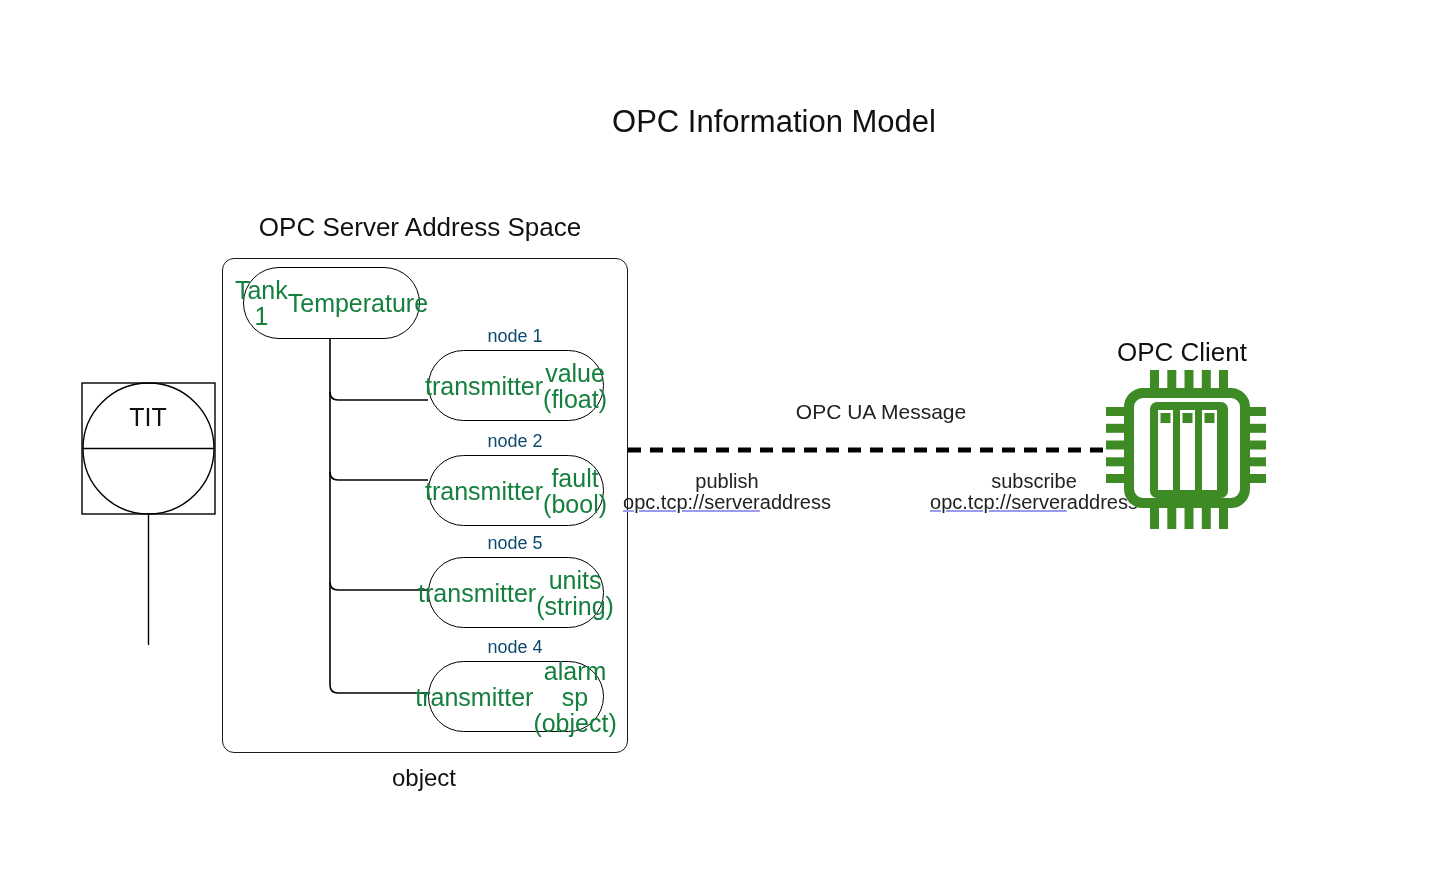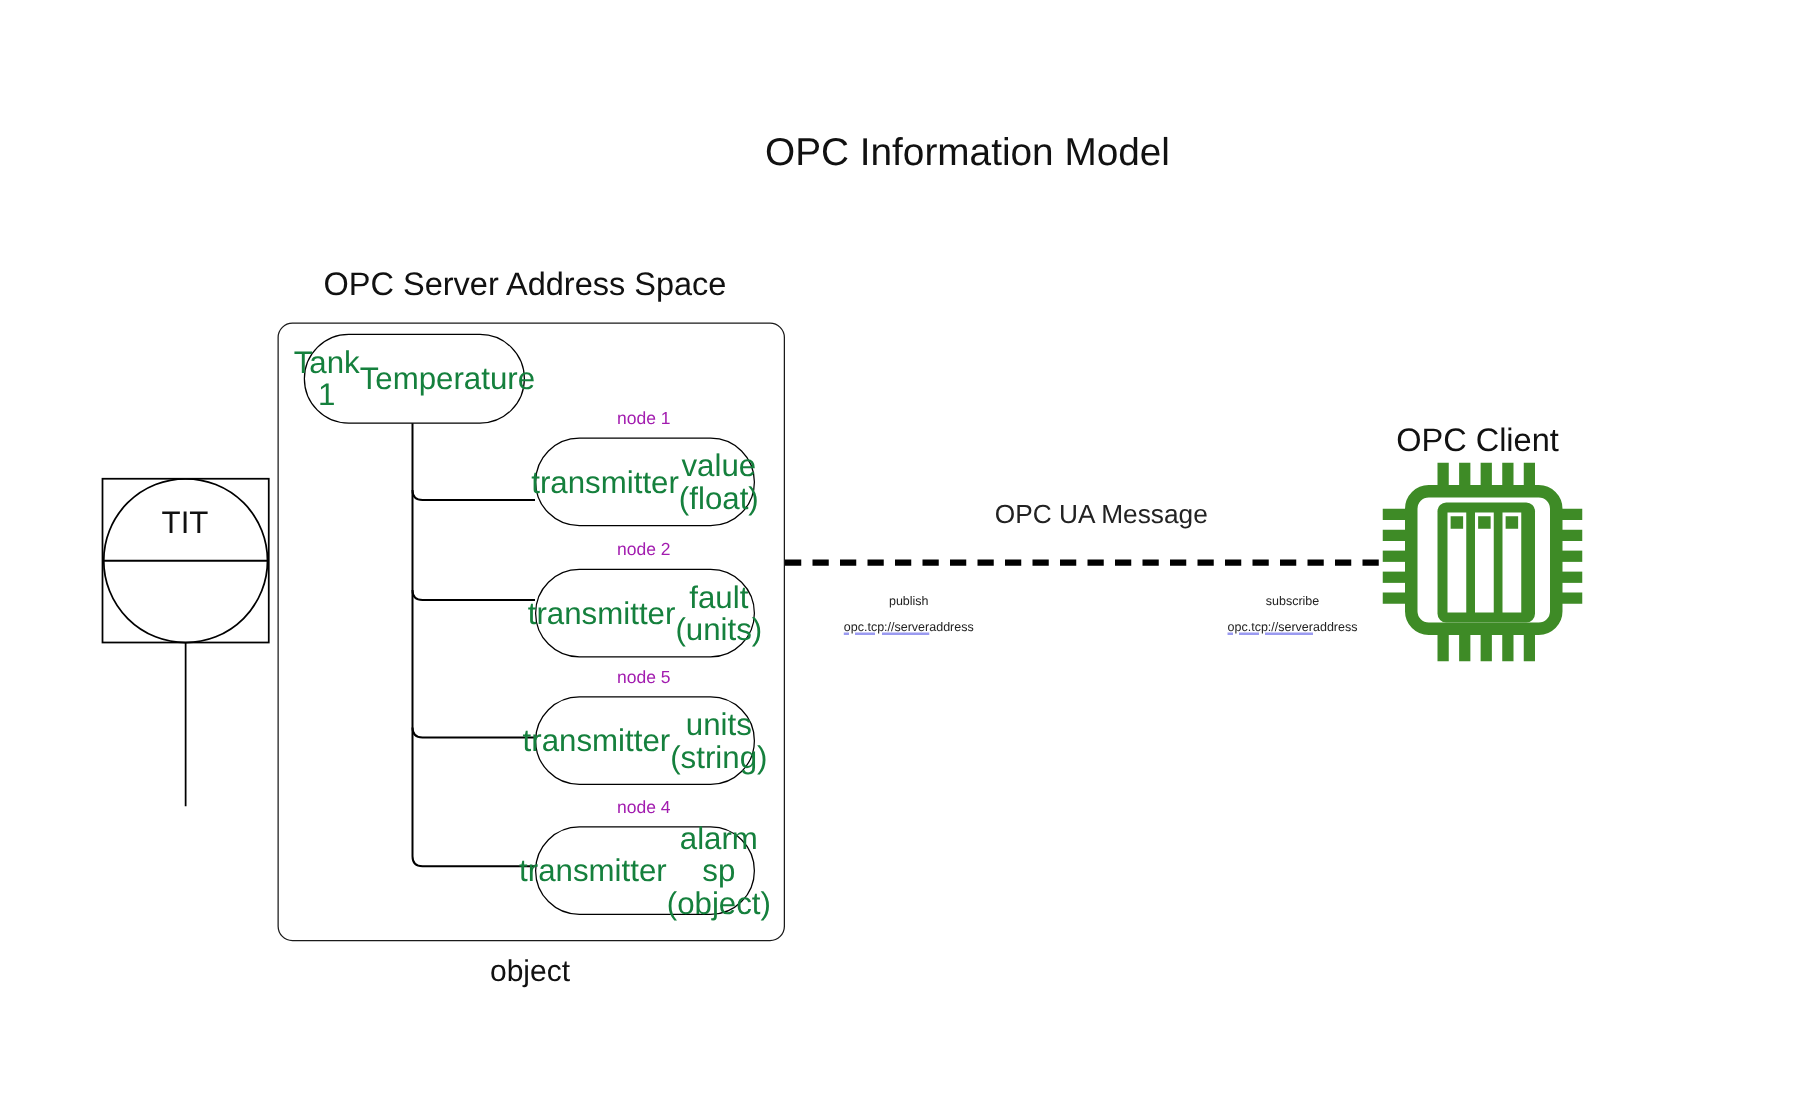--- a/index.html
+++ b/index.html
@@ -16,25 +16,25 @@
     left:222px;top:258px;width:404px;height:493px;
     border:1px solid #1a1a1a;border-radius:12px;background:#fff;z-index:0;
   }
   .stadium{
     background:#fff;border:1.6px solid #000;border-radius:40px;
     display:flex;align-items:center;justify-content:center;
     font-size:25px;line-height:26px;text-align:center;z-index:2;color:#15803d;
   }
   .tank{left:243px;top:267px;width:175px;height:70px;}
   .node{left:428px;width:174px;height:69px;}
-  .node-label{left:515px;font-size:14px;color:#a21caf;z-index:2;}
+  .node-label{left:515px;font-size:18px;color:#0c4a6e;z-index:2;}
   .object-label{top:764px;left:424px;font-size:24px;color:#111;}
   .svg-layer{left:0;top:0;z-index:1;pointer-events:none;}
   .msg-label{top:400px;left:881px;font-size:21px;color:#222;}
-  .pubsub{top:471px;font-size:10px;line-height:21px;color:#222;z-index:2;}
+  .pubsub{top:471px;font-size:20px;line-height:21px;color:#222;z-index:2;}
   .url-underl{
     text-decoration:underline;
     text-decoration-color:#9a9af0;
     text-decoration-thickness:1.5px;
   }
   .client-heading{top:317px;left:1182px;font-size:26px;color:#111;margin-top:20px;}
   .client-caption{top:537px;left:1186px;font-size:21px;line-height:29px;color:#222;}
   .chip{left:1106px;top:370px;z-index:2;}
   .chip-fill{fill:#3e8b26;}
   .tit{left:80px;top:380px;}
@@ -69,21 +69,21 @@
 
   <div class="abs ctr node-label" style="top:326px;">node 1</div>
   <div class="abs stadium node" style="top:350px;">
     <span>transmitter</span>
     <span>value (float)</span>
   </div>
 
   <div class="abs ctr node-label" style="top:431px;">node 2</div>
   <div class="abs stadium node" style="top:455px;">
     <span>transmitter</span>
-    <span>fault (units)</span>
+    <span>fault (bool)</span>
   </div>
 
   <div class="abs ctr node-label" style="top:533px;">node 5</div>
   <div class="abs stadium node" style="top:557px;">
     <span>transmitter</span>
     <span>units (string)</span>
   </div>
 
   <div class="abs ctr node-label" style="top:637px;">node 4</div>
   <div class="abs stadium node" style="top:661px;">

